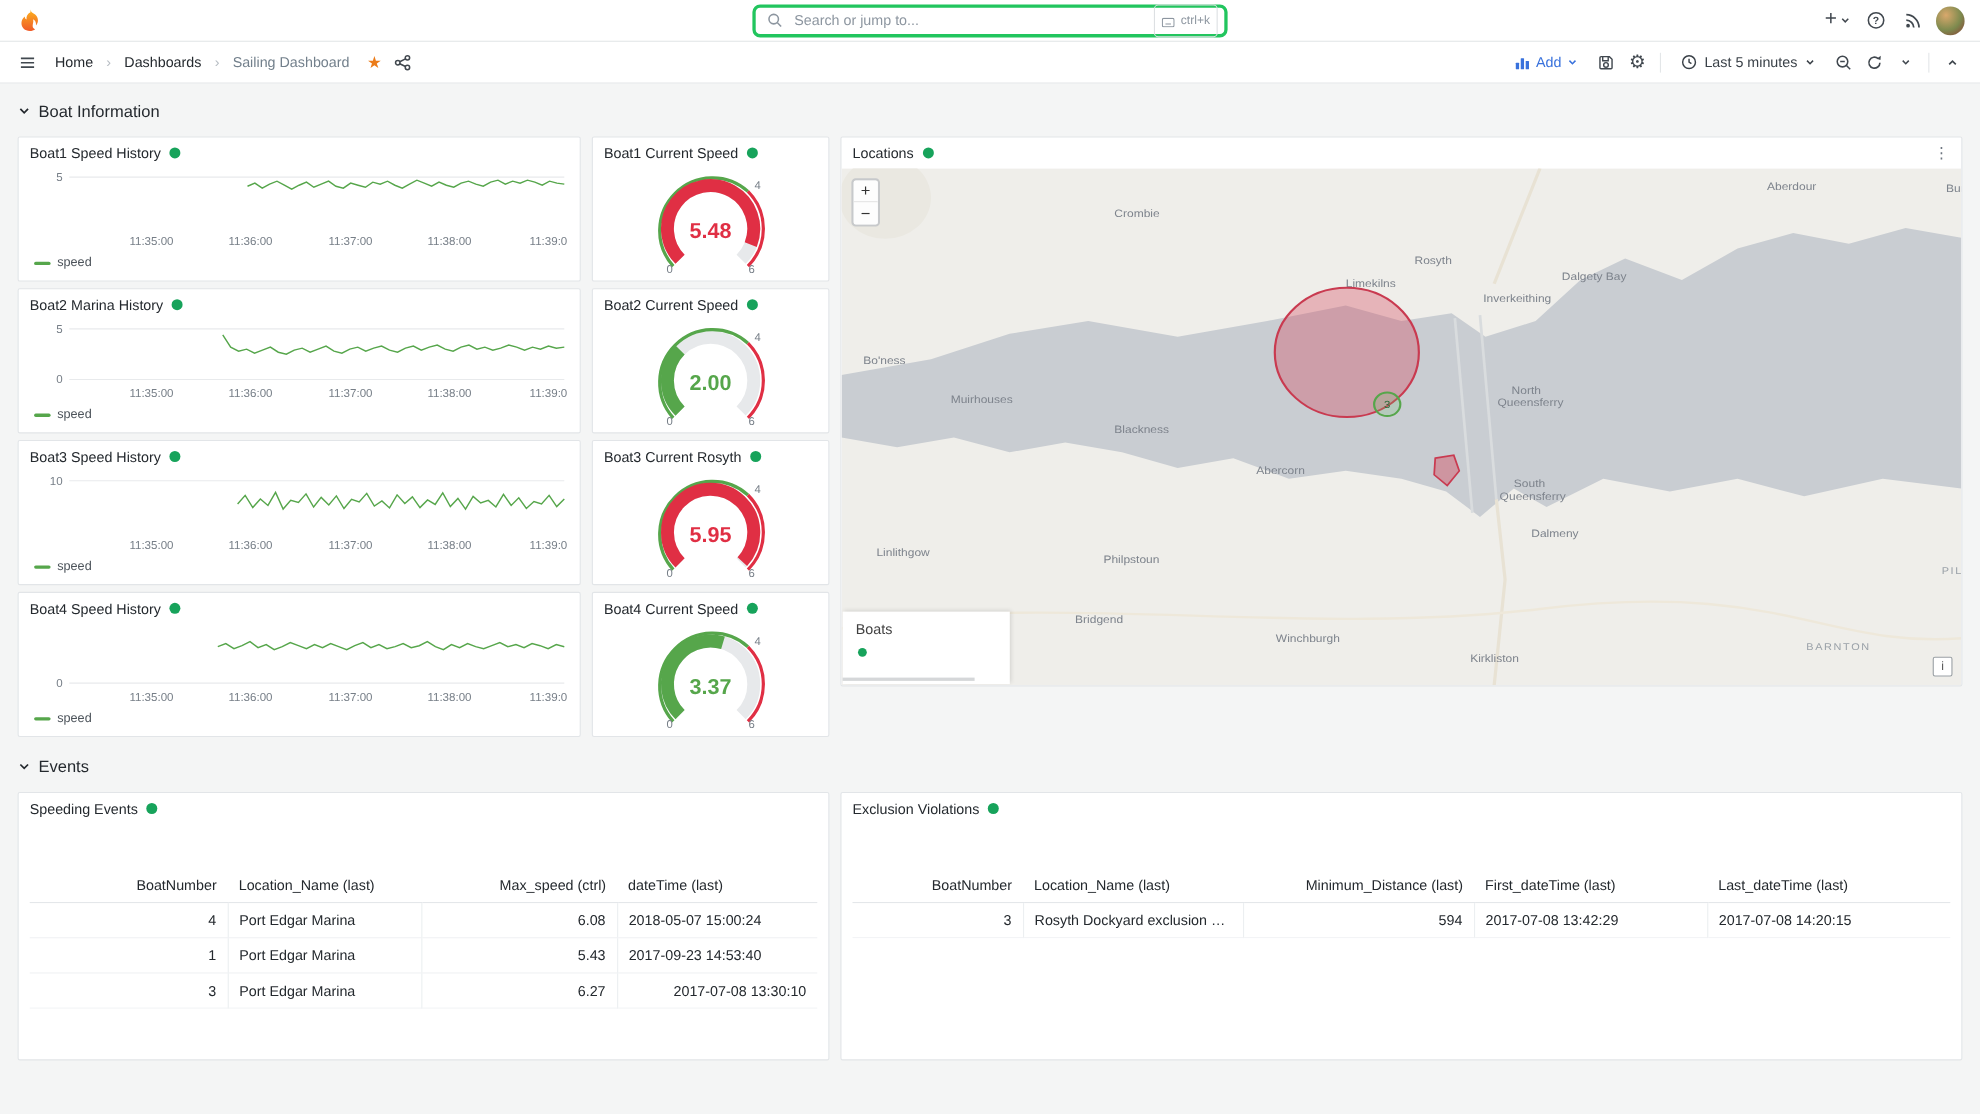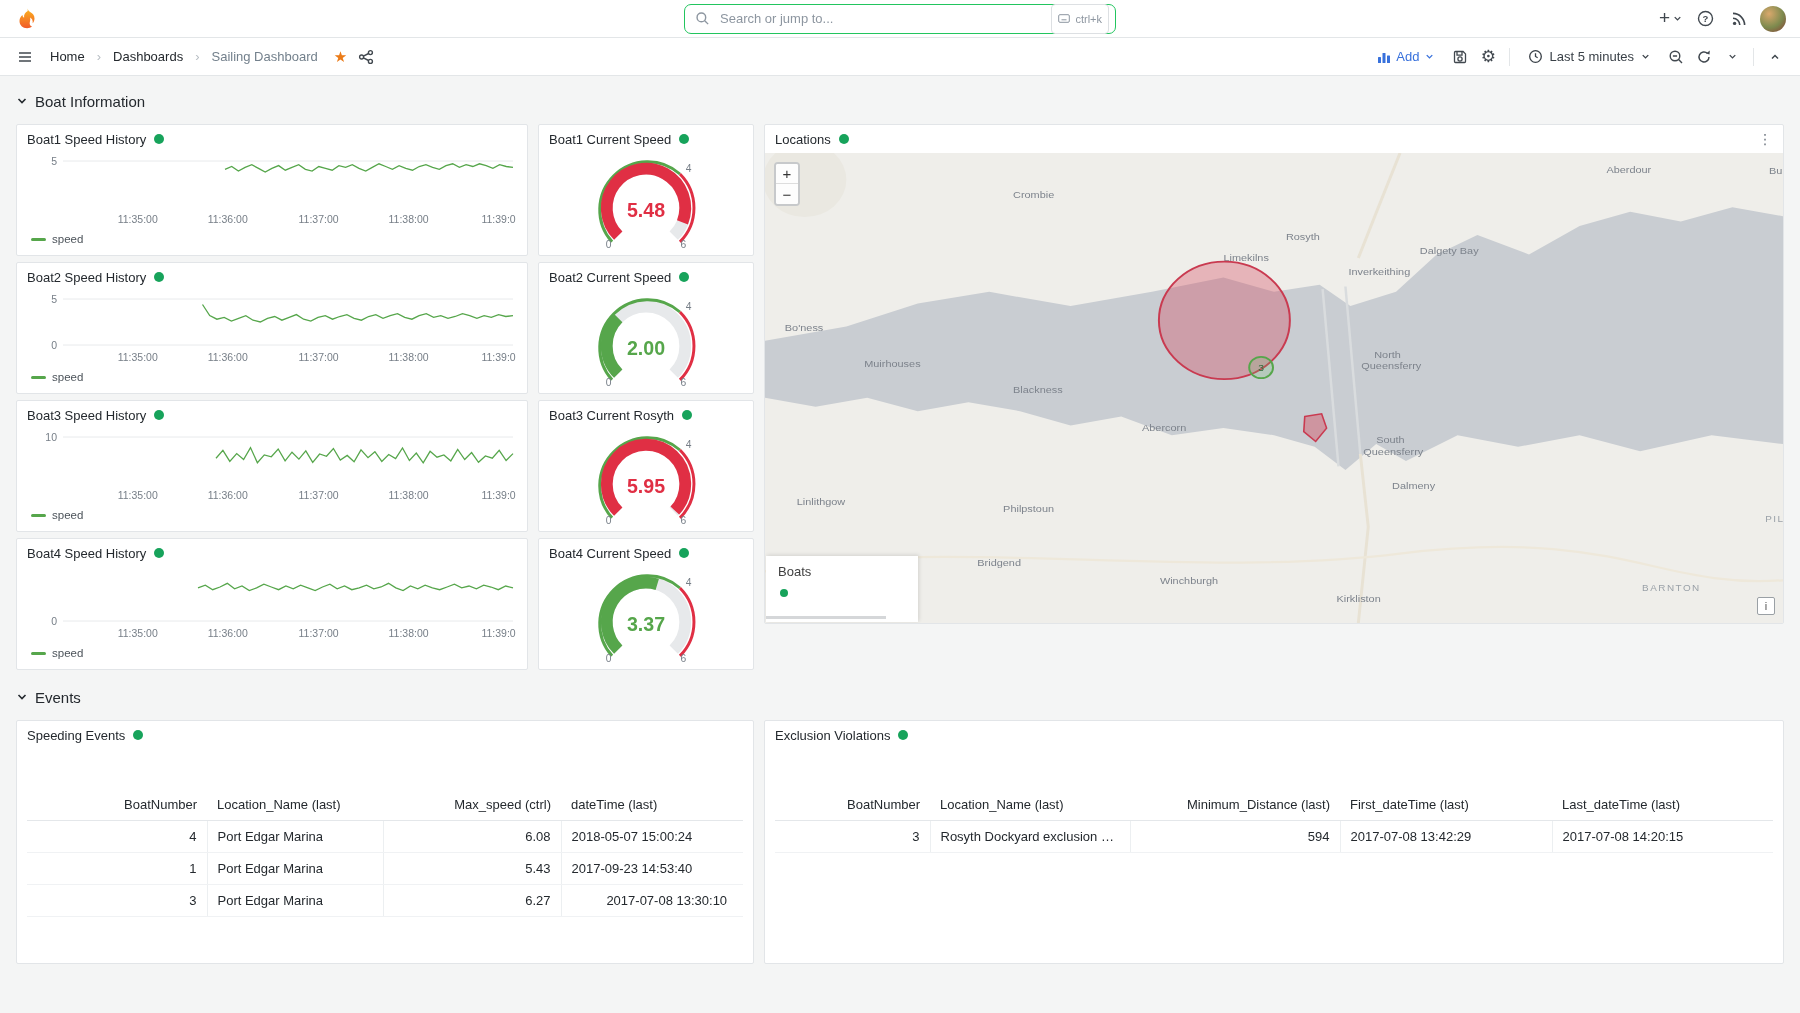--- a/index.html
+++ b/index.html
@@ -17,31 +17,31 @@
   .topbar {
     height: 38px; background: #fff; border-bottom: 1px solid #e3e6e8;
     display: flex; align-items: center; padding: 0 14px; position: relative;
   }
   .icon-btn {
     display: inline-flex; align-items: center; justify-content: center;
     height: 28px; min-width: 26px; color: #41484f; cursor: pointer; border-radius: 4px;
   }
   .search {
     position: absolute; left: 50%; transform: translateX(-50%);
-    width: 432px; height: 30px; border: 1px solid #22c55e; border-radius: 7px;
+    width: 432px; height: 30px; border: 3px solid #22c55e; border-radius: 7px;
     display: flex; align-items: center; gap: 8px; padding: 0 6px 0 10px;
     color: #8d96a0; background: #fff;
   }
   .search input {
     border: none; outline: none; flex: 1; font-size: 13px; background: transparent;
     color: #24292e; font-family: inherit;
   }
   .search input::placeholder { color: #8d96a0; }
   .shortcut {
-    display: flex; align-items: center; gap: 5px; border: 1px solid #dde0e3;
+    display: flex; align-items: flex-end; gap: 5px; border: 1px solid #dde0e3;
     border-radius: 4px; padding: 8px 6px; font-size: 11px; color: #8d96a0; white-space: nowrap;
   }
   .topbar-right { margin-left: auto; display: flex; align-items: center; gap: 8px; }
   .avatar {
     width: 26px; height: 26px; border-radius: 50%;
     background: radial-gradient(circle at 35% 30%, #d9a86c, #7d8a4e 55%, #8a3b33);
     cursor: pointer;
   }
   .plus-group { display: inline-flex; align-items: center; gap: 2px; cursor: pointer; color:#41484f; }
   .plus-glyph { font-size: 19px; line-height: 1; margin-top: -2px; }
@@ -289,21 +289,21 @@
             <text x="475.59999999999997" y="70" text-anchor="middle" class="axis">11:39:0</text>
             <polyline points="202.0,16.3 208.7,13.5 215.4,18.1 222.1,14.4 228.8,11.7 235.5,15.4 242.2,19.0 248.9,15.4 255.6,12.6 262.3,17.2 269.0,14.4 275.7,11.7 282.4,16.3 289.1,18.1 295.8,13.5 302.5,15.4 309.2,17.2 315.9,12.6 322.6,14.4 329.3,11.7 336.0,15.4 342.7,18.1 349.3,14.4 356.0,10.8 362.7,13.5 369.4,16.3 376.1,12.6 382.8,15.4 389.5,17.2 396.2,13.5 402.9,11.7 409.6,14.4 416.3,16.3 423.0,12.6 429.7,10.8 436.4,14.4 443.1,11.7 449.8,13.5 456.5,10.8 463.2,12.6 469.9,15.4 476.6,11.7 483.3,13.5 490.0,14.4" fill="none" stroke="#56a64b" stroke-width="1.3"></polyline>
           </svg>
         <div class="legend">
             <span class="swatch" style="background: rgb(86, 166, 75);"></span>
             <span>speed</span>
           </div>
       </div>
       <div class="panel hist-panel">
         <div class="p-hdr">
-          <span class="p-title">Boat2 Speed History</span>
+          <span class="p-title">Boat2 Marina History</span>
           <span class="dot" style="background: rgb(23, 163, 91);"></span>
         </div>
         <svg class="ts" preserveAspectRatio="none" viewBox="0 0 500 78">
             <line x1="40" y1="8" x2="490" y2="8" stroke="#e8eaec" stroke-width="1"></line>
             <text x="34" y="11.5" text-anchor="end" class="axis">5</text>
             <line x1="40" y1="54" x2="490" y2="54" stroke="#e8eaec" stroke-width="1"></line>
             <text x="34" y="57.5" text-anchor="end" class="axis">0</text>
             <text x="114.7" y="70" text-anchor="middle" class="axis">11:35:00</text>
             <text x="204.7" y="70" text-anchor="middle" class="axis">11:36:00</text>
             <text x="295.59999999999997" y="70" text-anchor="middle" class="axis">11:37:00</text>
@@ -522,21 +522,21 @@
               <tr>
                 <td style="text-align: right;">1</td>
                 <td style="text-align: left;">Port Edgar Marina</td>
                 <td style="text-align: right;">5.43</td>
                 <td style="text-align: left;">2017-09-23 14:53:40</td>
               </tr>
               <tr>
                 <td style="text-align: right;">3</td>
                 <td style="text-align: left;">Port Edgar Marina</td>
                 <td style="text-align: right;">6.27</td>
-                <td style="text-align: center; padding-left: 39px;">2017-07-08 13:30:10</td>
+                <td style="text-align: right; padding-left: 39px;">2017-07-08 13:30:10</td>
               </tr>
             </tbody>
           </table>
       </div>
     </div>
     <div class="panel events-panel right">
       <div class="p-hdr">
         <span class="p-title">Exclusion Violations</span>
         <span class="dot" style="background: rgb(23, 163, 91);"></span>
       </div>

